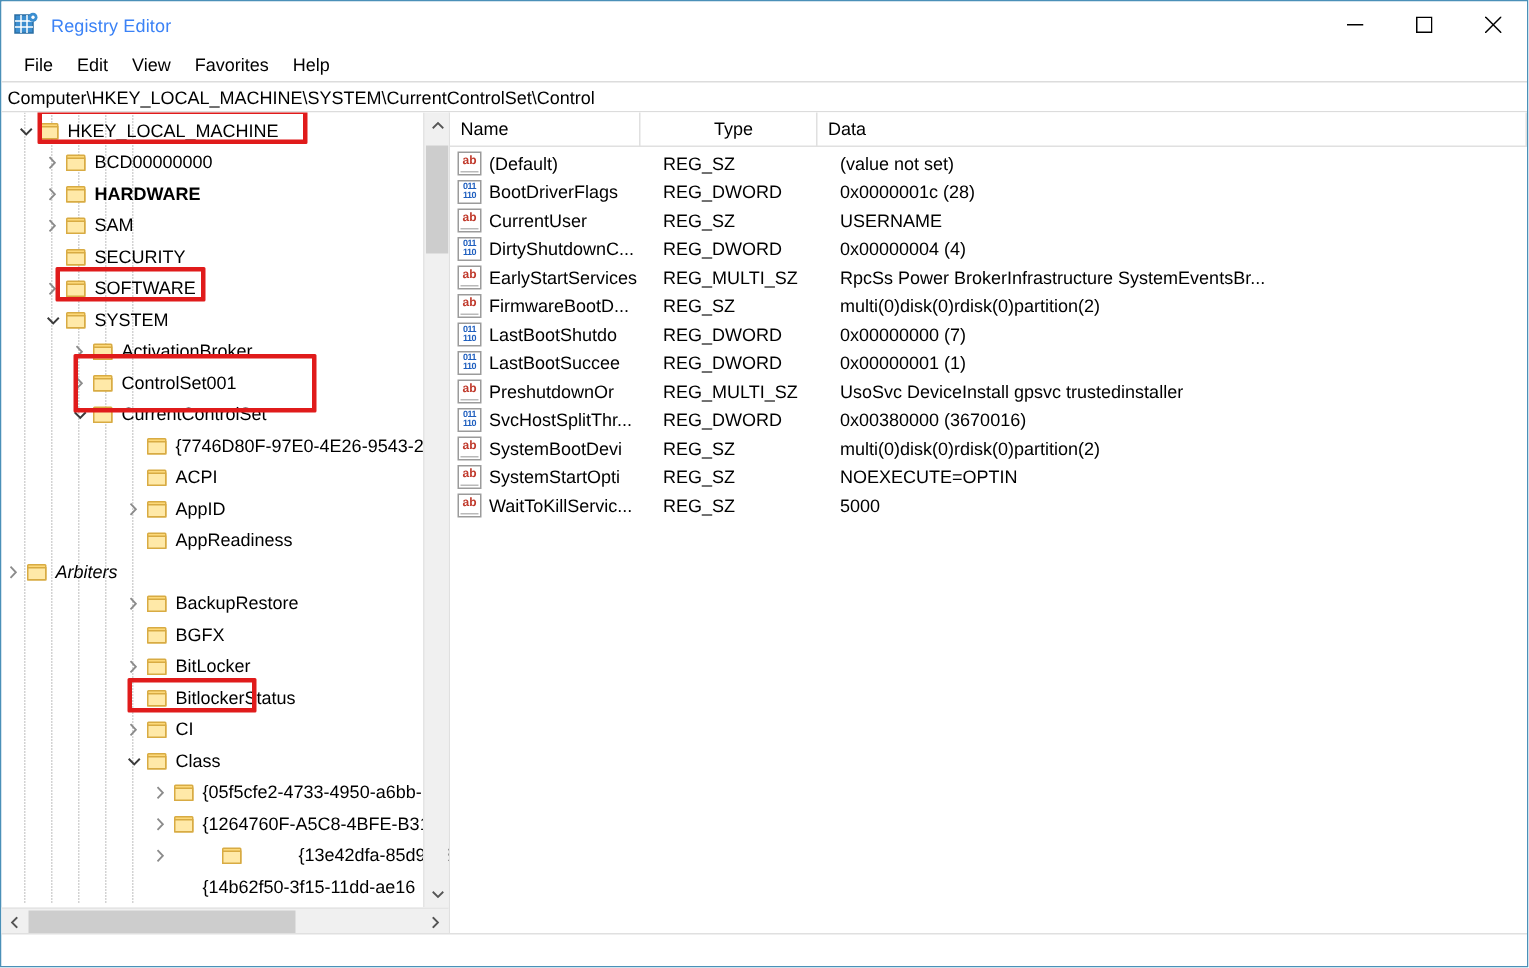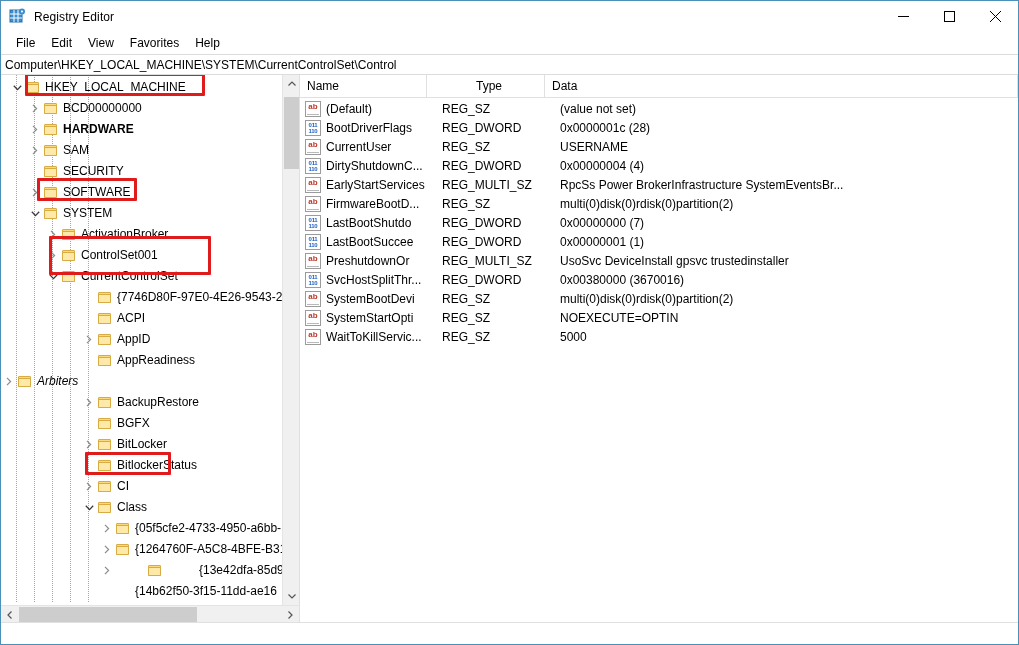--- a/index.html
+++ b/index.html
@@ -23,21 +23,21 @@
     background: #ffffff;
     display: flex; align-items: center;
     position: relative;
   }
   .app-icon {
     width: 17px; height: 17px;
     margin-left: 8px; margin-right: 8px;
     position: relative; flex: none;
   }
   .title-text {
-    font-size: 12px; color: #000000;
+    font-size: 12px; color: #3b82f6;
     letter-spacing: .1px;
   }
   .win-buttons {
     position: absolute; right: 0; top: 0;
     height: 31px; display: flex;
   }
   .win-btn {
     width: 46px; height: 31px;
     display: flex; align-items: center; justify-content: center;
     background: transparent; border: none;

